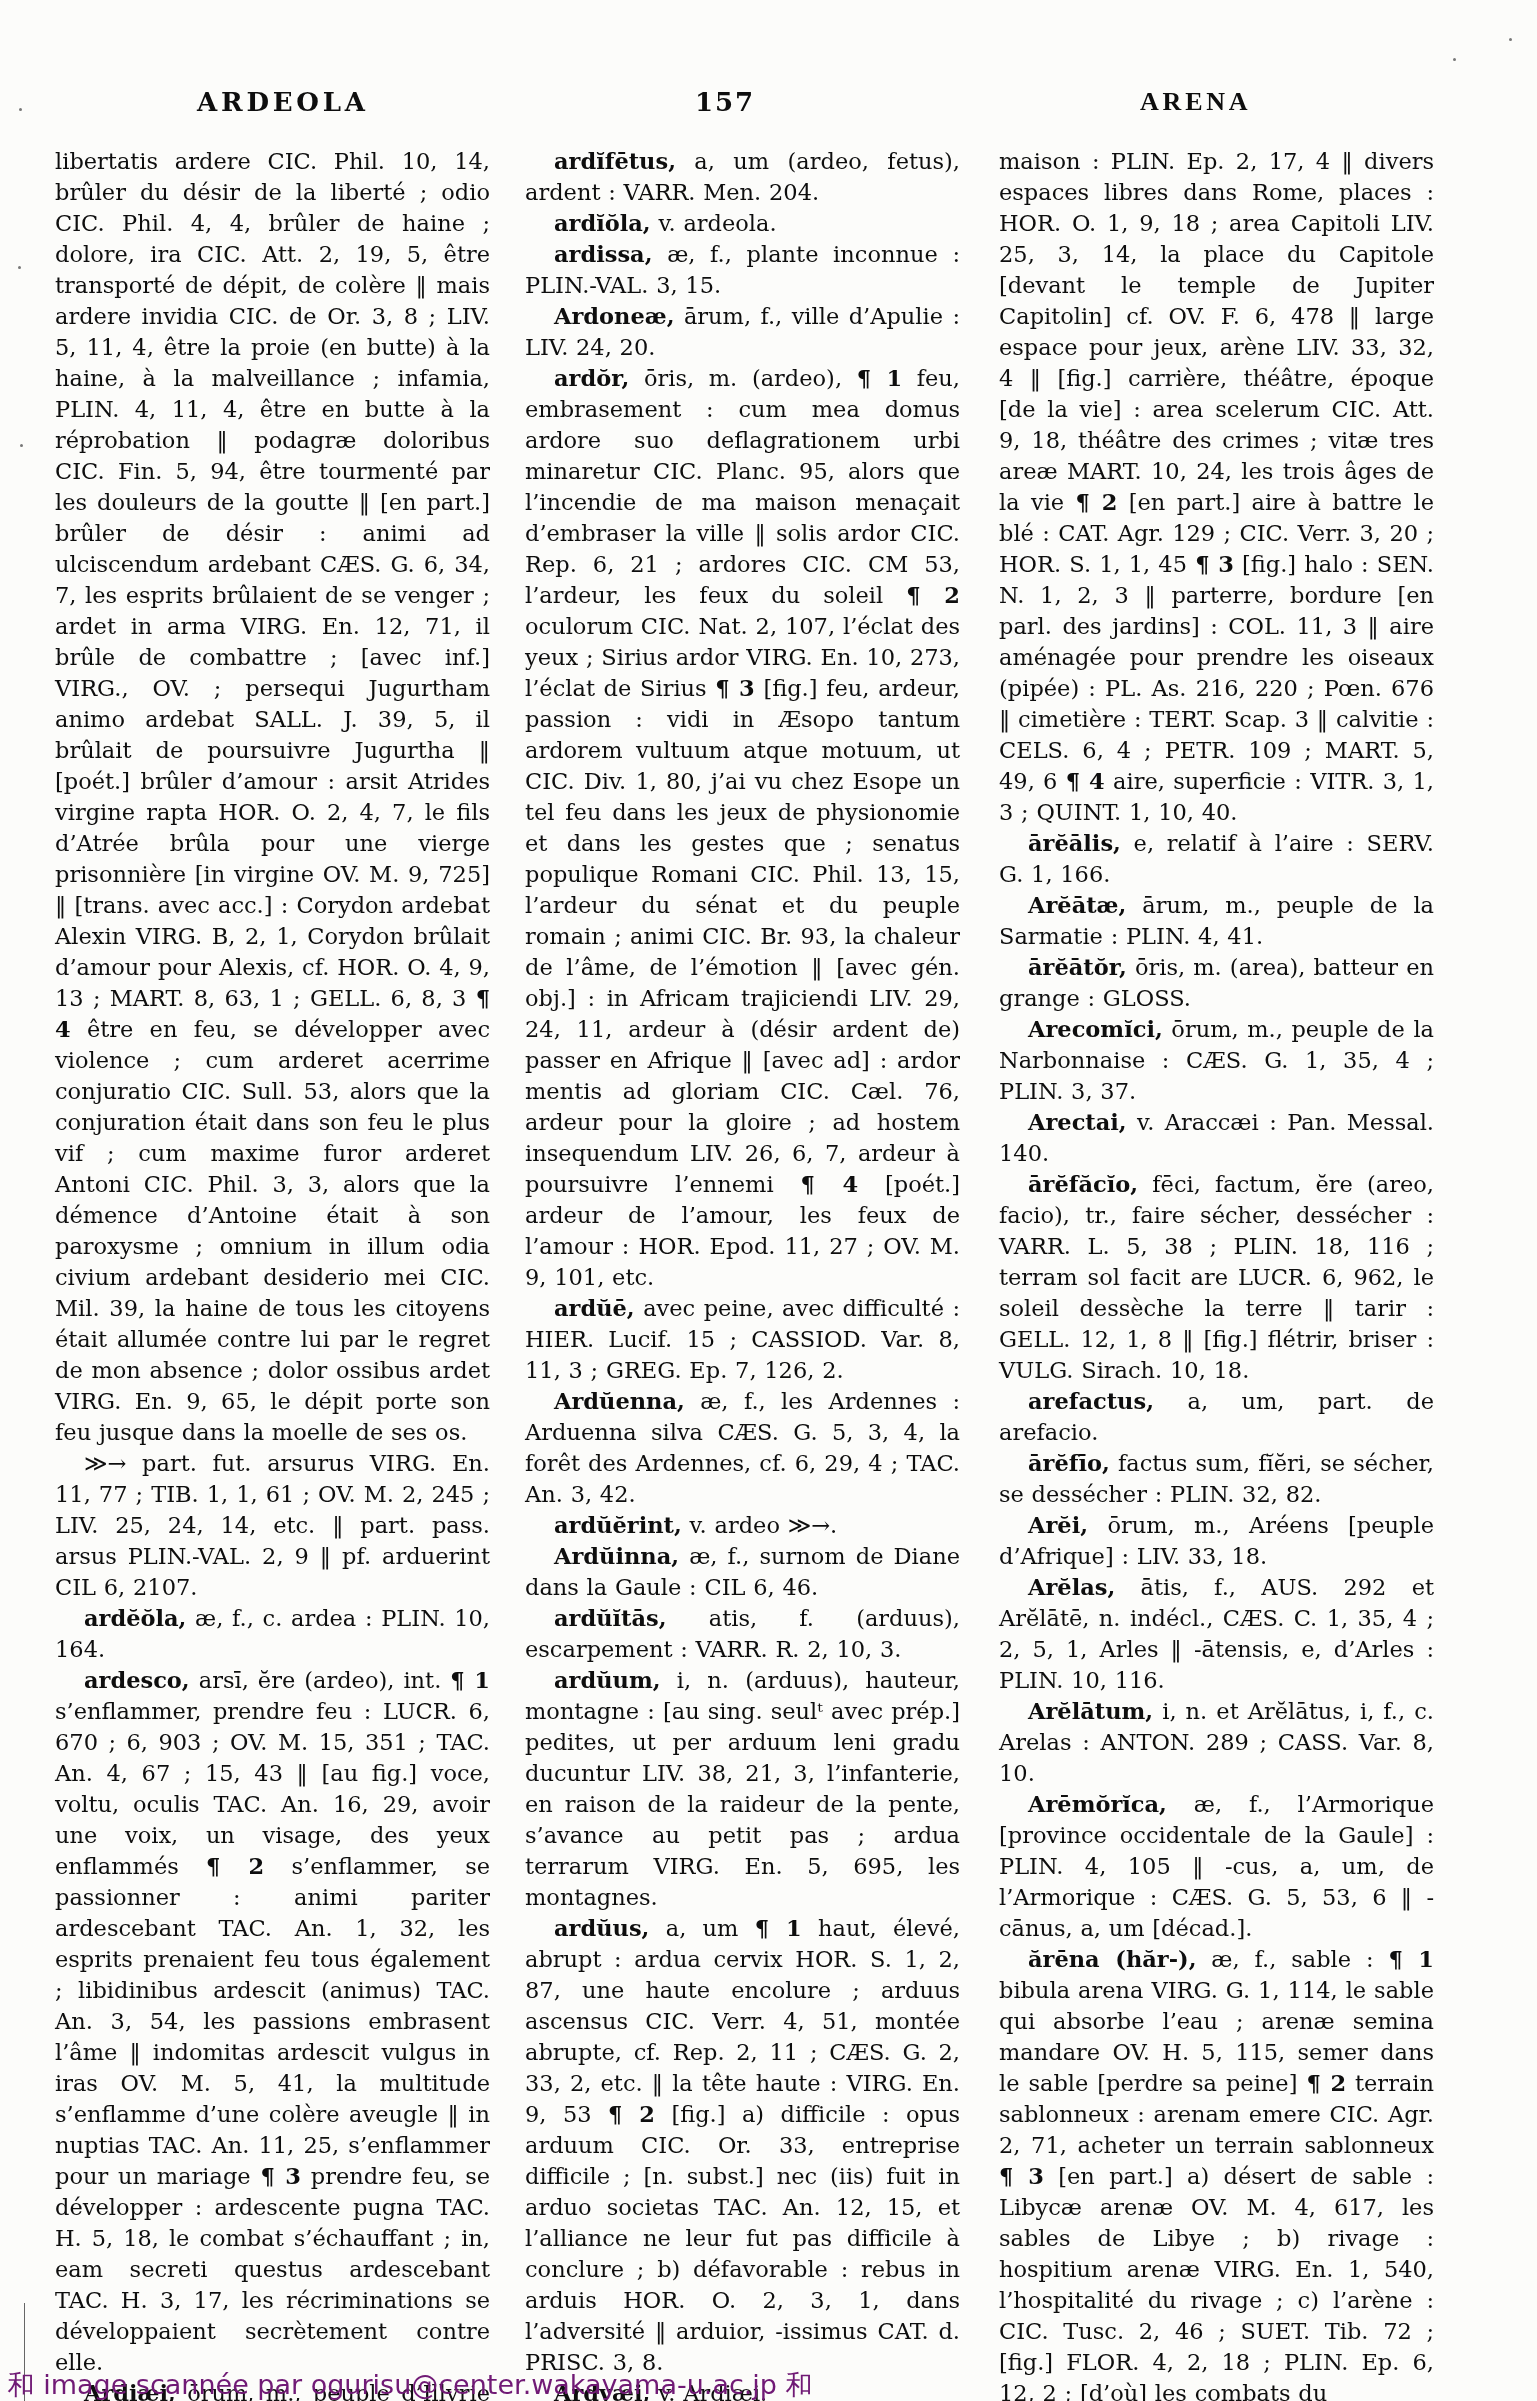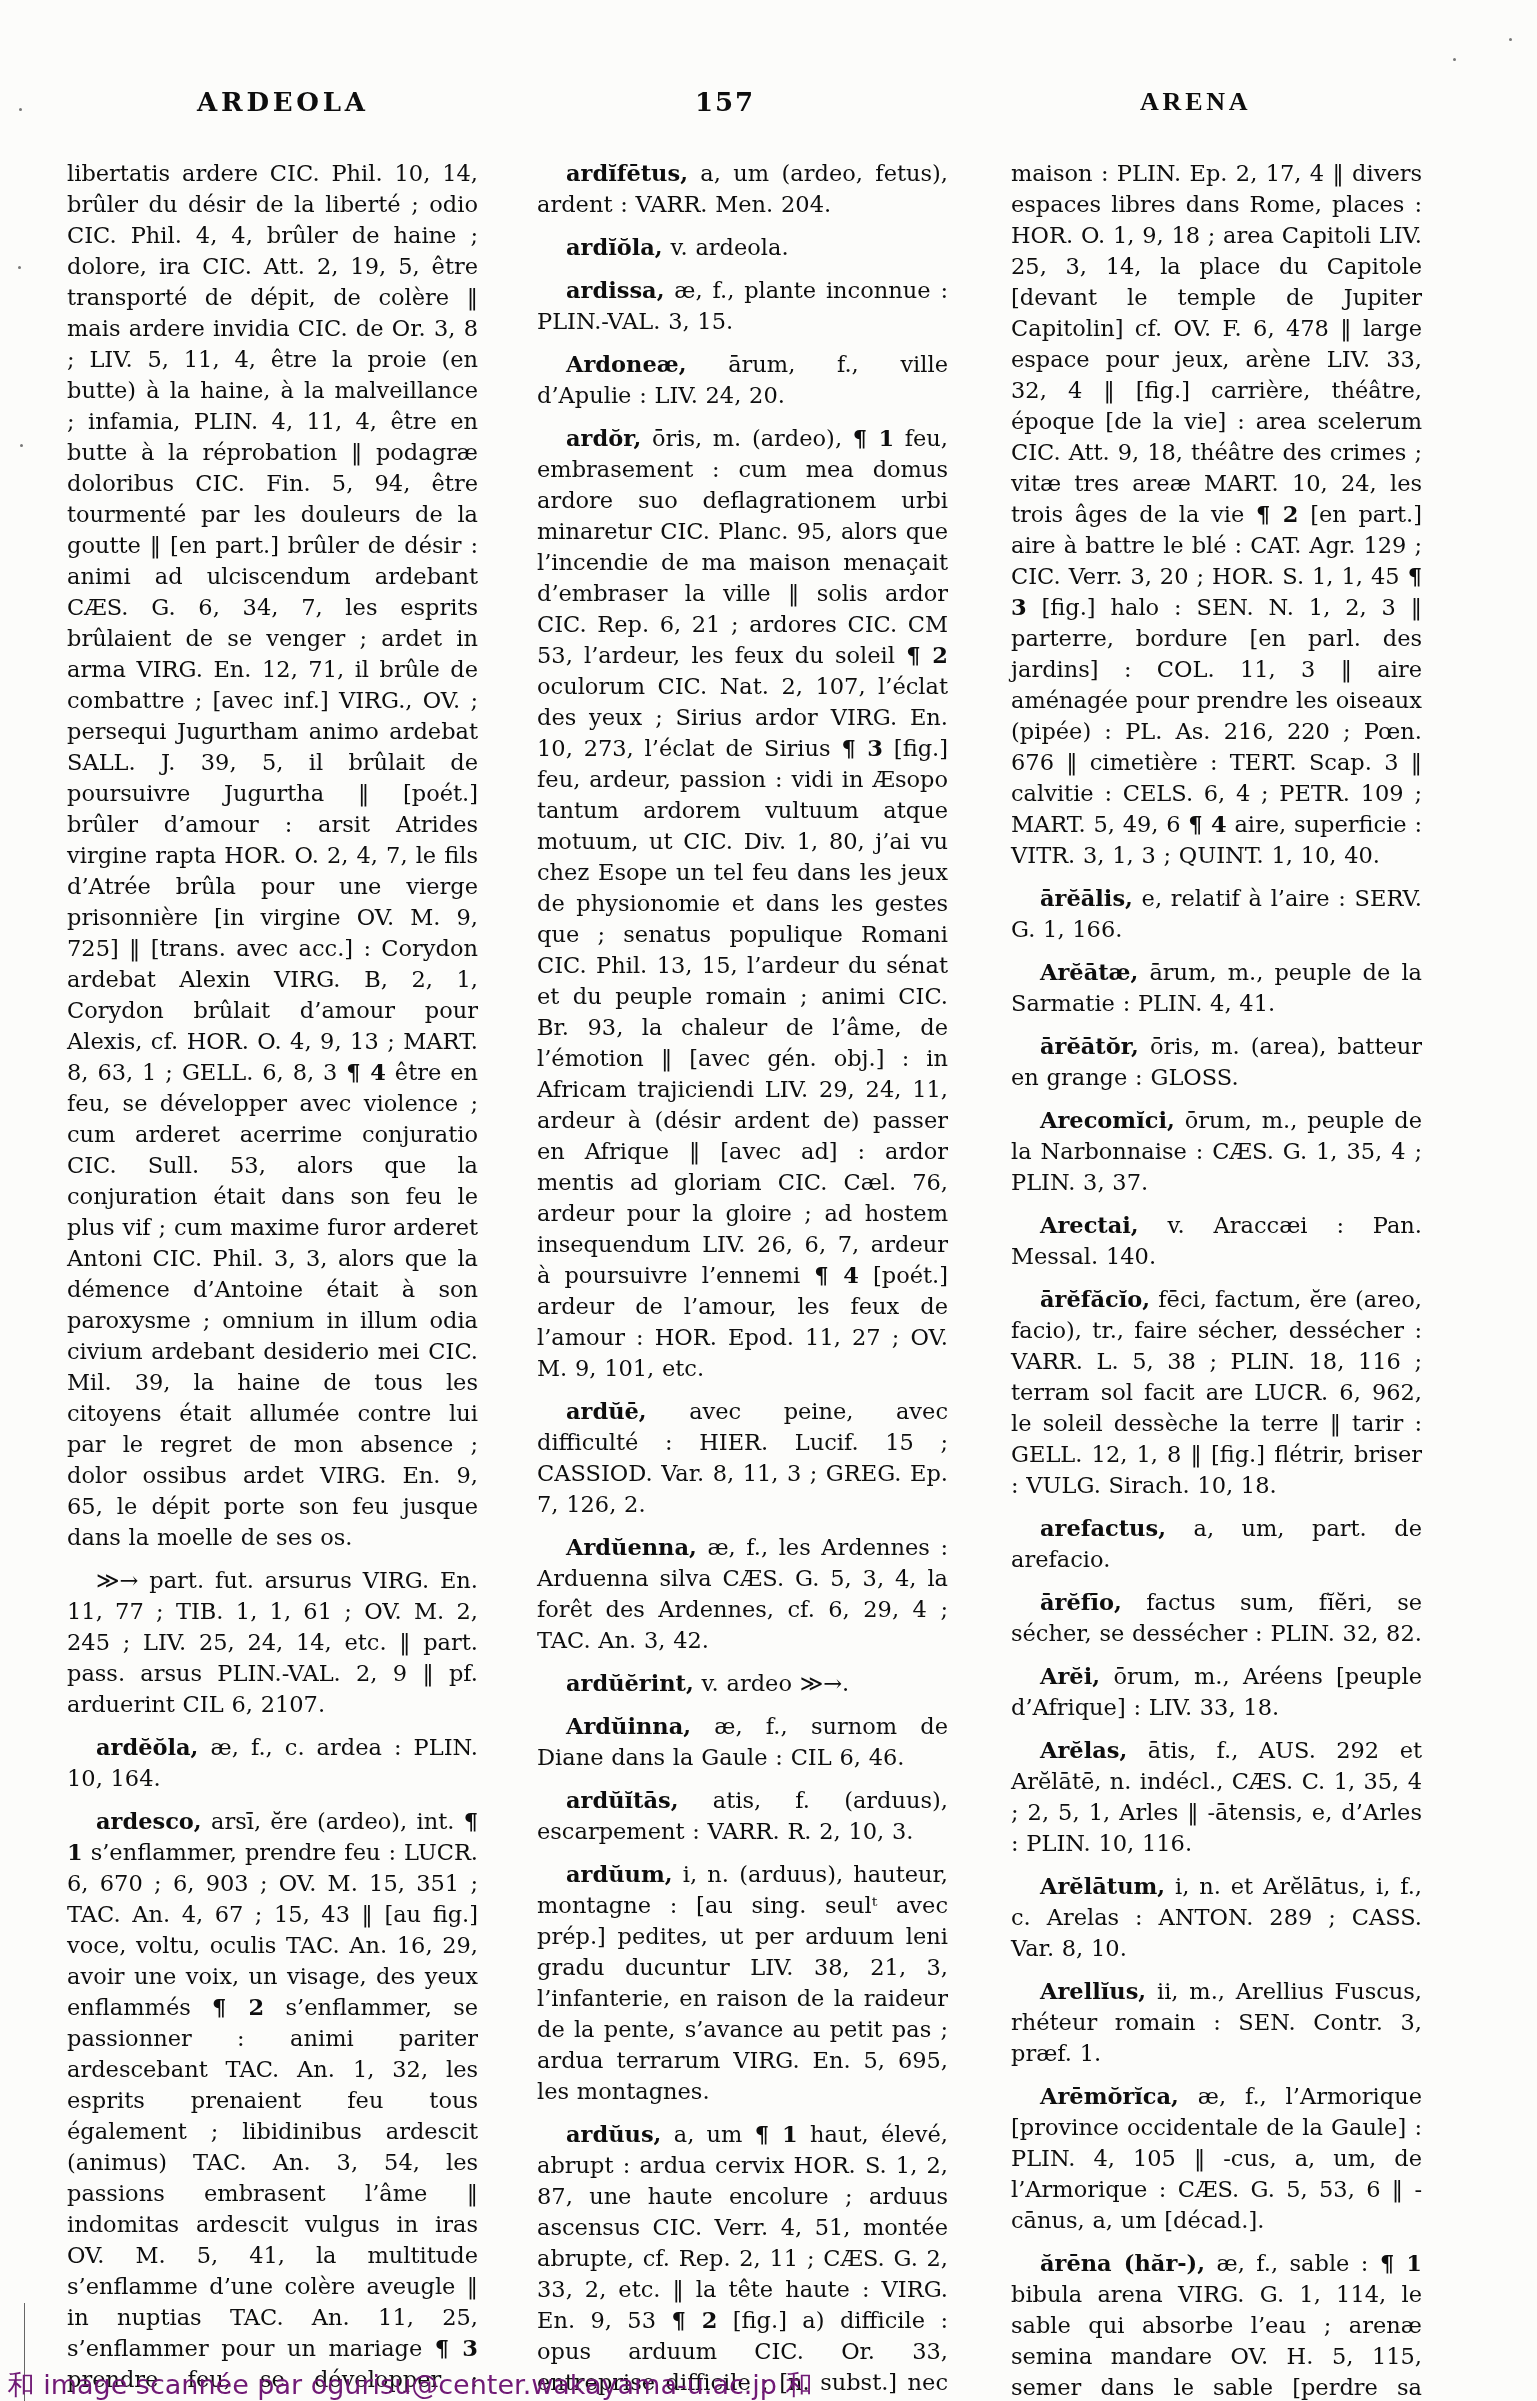--- a/index.html
+++ b/index.html
@@ -18,21 +18,21 @@
   #rh-right{left:1140px;font-family:Liberation Serif, serif;}
   
   .col{
     position:absolute;top:146px;width:435px;
     font-size:22.5px;line-height:31px;text-align:justify;
     word-spacing:0.6px;
   }
   #col1{left:55px;}
   #col2{left:525px;}
   #col3{left:999px;}
-  p.entry{margin:12px;text-indent:29px;}
+  p.entry{margin:0;text-indent:29px;}
   p.entry.no-indent{text-indent:0;}
   b.head{font-weight:bold;}
   span.pilcrow{font-weight:bold;}
   
   #footer{
     position:absolute;left:7.6px;top:2367px;
     font-family:"DejaVu Sans","Liberation Sans",sans-serif;
     font-size:27px;color:#701a75;white-space:nowrap;
   }
   
@@ -77,21 +77,20 @@
       <p class="entry"><b class="head">Arĕātæ,</b> ārum, m., peuple de la Sarmatie : PLIN. 4, 41.</p>
       <p class="entry"><b class="head">ārĕātŏr,</b> ōris, m. (area), batteur en grange : GLOSS.</p>
       <p class="entry"><b class="head">Arecomĭci,</b> ōrum, m., peuple de la Narbonnaise : CÆS. G. 1, 35, 4 ; PLIN. 3, 37.</p>
       <p class="entry"><b class="head">Arectai,</b> v. Araccæi : Pan. Messal. 140.</p>
       <p class="entry"><b class="head">ārĕfăcĭo,</b> fēci, factum, ĕre (areo, facio), tr., faire sécher, dessécher : VARR. L. 5, 38 ; PLIN. 18, 116 ; terram sol facit are LUCR. 6, 962, le soleil dessèche la terre ‖ tarir : GELL. 12, 1, 8 ‖ [fig.] flétrir, briser : VULG. Sirach. 10, 18.</p>
       <p class="entry"><b class="head">arefactus,</b> a, um, part. de arefacio.</p>
       <p class="entry"><b class="head">ārĕfīo,</b> factus sum, fĭĕri, se sécher, se dessécher : PLIN. 32, 82.</p>
       <p class="entry"><b class="head">Arĕi,</b> ōrum, m., Aréens [peuple d’Afrique] : LIV. 33, 18.</p>
       <p class="entry"><b class="head">Arĕlas,</b> ātis, f., AUS. 292 et Arĕlātē, n. indécl., CÆS. C. 1, 35, 4 ; 2, 5, 1, Arles ‖ -ātensis, e, d’Arles : PLIN. 10, 116.</p>
       <p class="entry"><b class="head">Arĕlātum,</b> i, n. et Arĕlātus, i, f., c. Arelas : ANTON. 289 ; CASS. Var. 8, 10.</p>
-      <p class="entry"><b class="head">Arellĭus,</b> ii, m., Arellius Fuscus, rhéteur romain : SEN. Contr. 3, præf. 1.</p>
       <p class="entry"><b class="head">Arēmŏrĭca,</b> æ, f., l’Armorique [province occidentale de la Gaule] : PLIN. 4, 105 ‖ -cus, a, um, de l’Armorique : CÆS. G. 5, 53, 6 ‖ -cānus, a, um [décad.].</p>
       <p class="entry"><b class="head">ărēna (hăr-),</b> æ, f., sable : <span class="pilcrow">¶ 1</span> bibula arena VIRG. G. 1, 114, le sable qui absorbe l’eau ; arenæ semina mandare OV. H. 5, 115, semer dans le sable [perdre sa peine] <span class="pilcrow">¶ 2</span> terrain sablonneux : arenam emere CIC. Agr. 2, 71, acheter un terrain sablonneux <span class="pilcrow">¶ 3</span> [en part.] a) désert de sable : Libycæ arenæ OV. M. 4, 617, les sables de Libye ; b) rivage : hospitium arenæ VIRG. En. 1, 540, l’hospitalité du rivage ; c) l’arène : CIC. Tusc. 2, 46 ; SUET. Tib. 72 ; [fig.] FLOR. 4, 2, 18 ; PLIN. Ep. 6, 12, 2 ; [d’où] les combats du</p>
     </section>
 </main>
 
 <div class="artifact" id="art-line"></div>
 <div class="speck" style="left:19px;top:108px;"></div>
 <div class="speck" style="left:18px;top:266px;"></div>
 <div class="speck" style="left:20px;top:444px;"></div>
 <div class="speck" style="left:1453px;top:58px;"></div>

